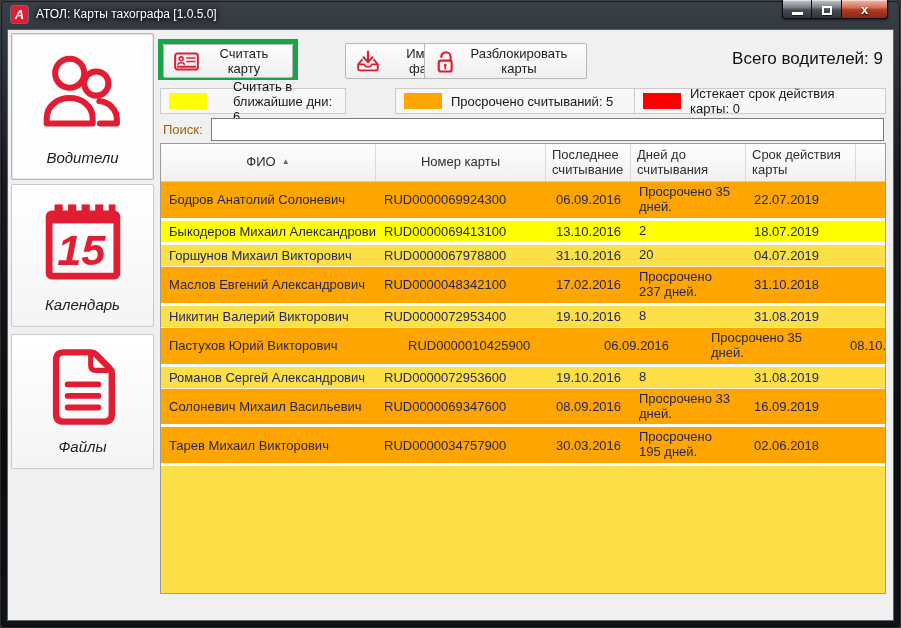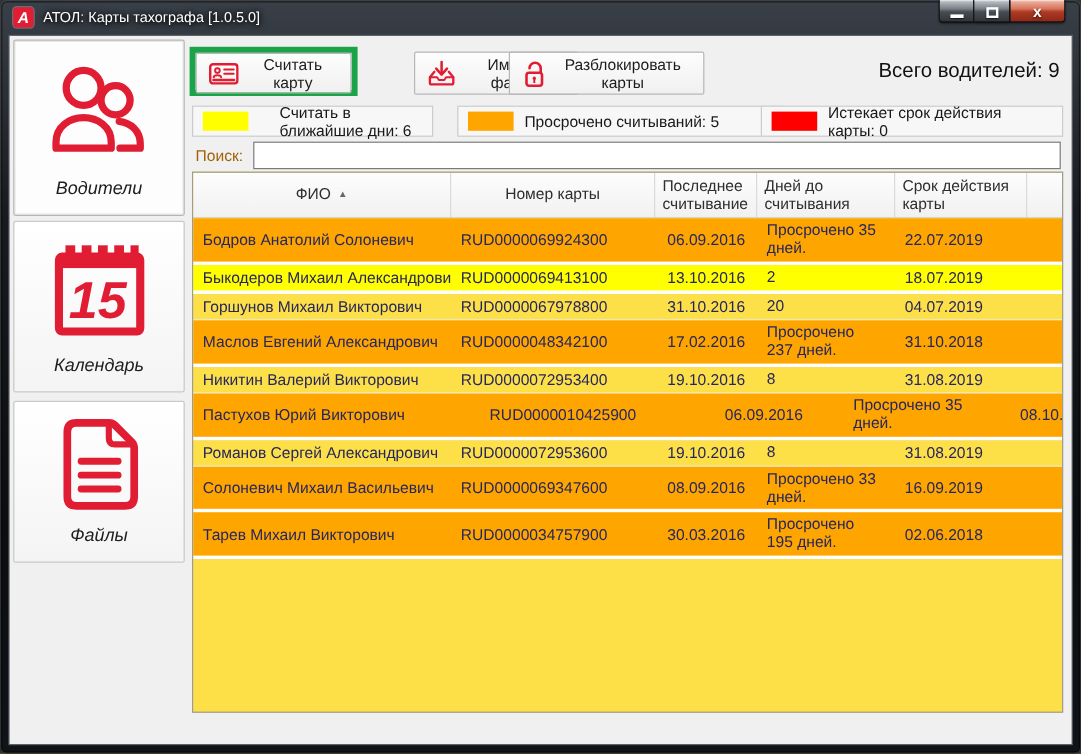--- a/index.html
+++ b/index.html
@@ -168,25 +168,25 @@
           <rect x="4.5" y="14" width="15.5" height="13" rx="2.5" stroke-width="2.6"></rect>
           <circle cx="12.3" cy="19.4" r="1.6" fill="var(--red)" stroke="none"></circle>
           <rect x="11.3" y="20.2" width="2" height="4" fill="var(--red)" stroke="none"></rect>
         </svg>
       </span>
       <span>Разблокировать карты</span>
     </button>
 
     <div class="total">Всего водителей: 9</div>
 
-    <div class="legend" style="left:152px;width:201px;gap:26px;">
+    <div class="legend" style="left:152px;width:186px;gap:26px;">
       <span class="swatch" style="background: rgb(255, 255, 0);"></span>
       <span>Считать в ближайшие дни: 6</span>
     </div>
-    <div class="legend" style="left:373px;width:273px;">
+    <div class="legend" style="left:387px;width:273px;">
       <span class="swatch" style="background: rgb(255, 165, 0);"></span>
       <span>Просрочено считываний: 5</span>
     </div>
     <div class="legend" style="left:626px;width:252px;">
       <span class="swatch" style="background: rgb(255, 0, 0);"></span>
       <span>Истекает срок действия карты: 0</span>
     </div>
 
     <label class="search-lbl">Поиск:</label>
     <input class="search-input" type="text" value="" style="">

